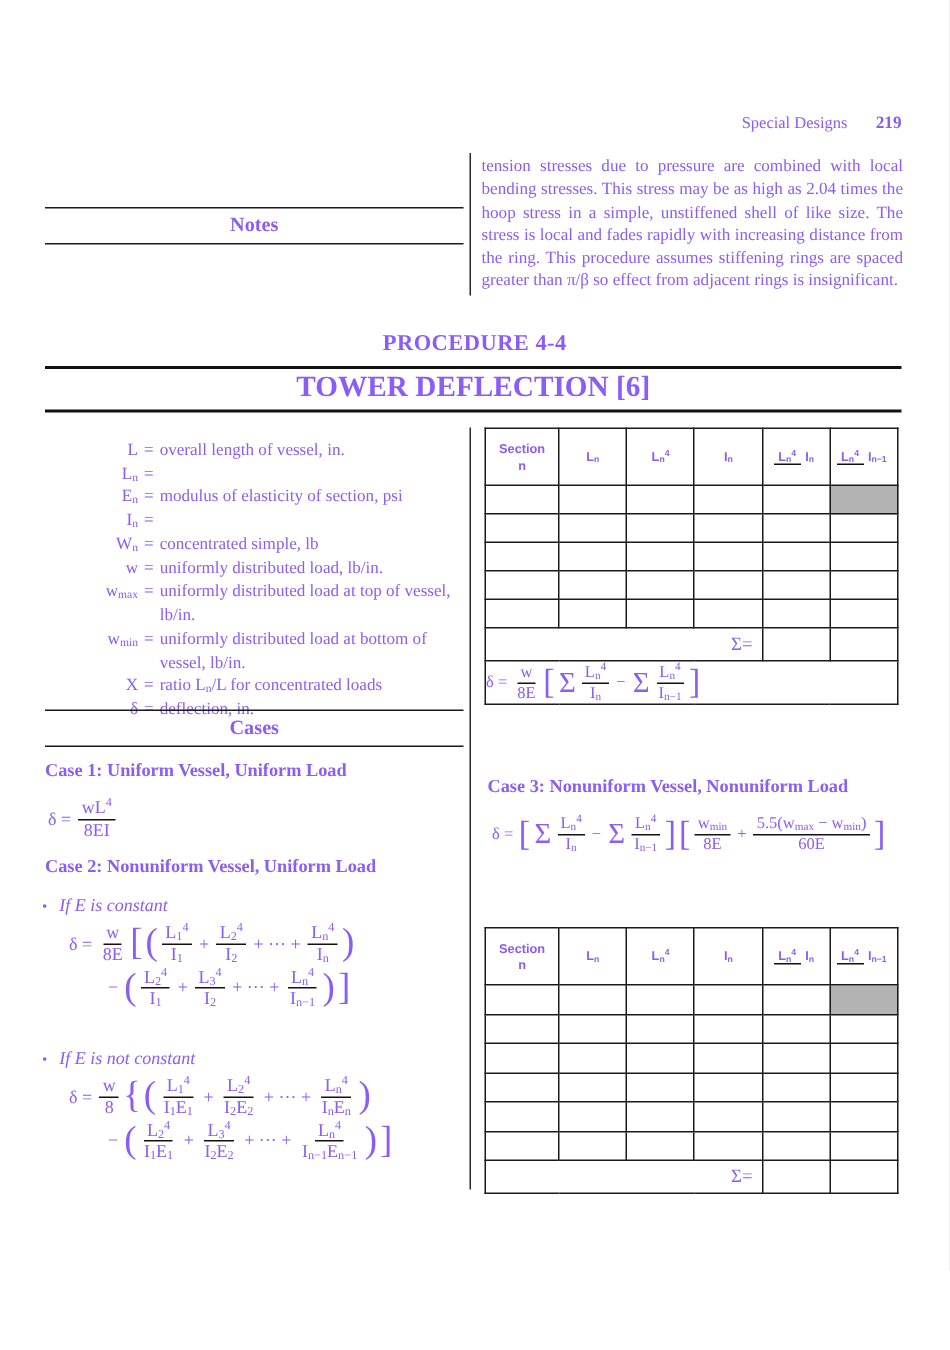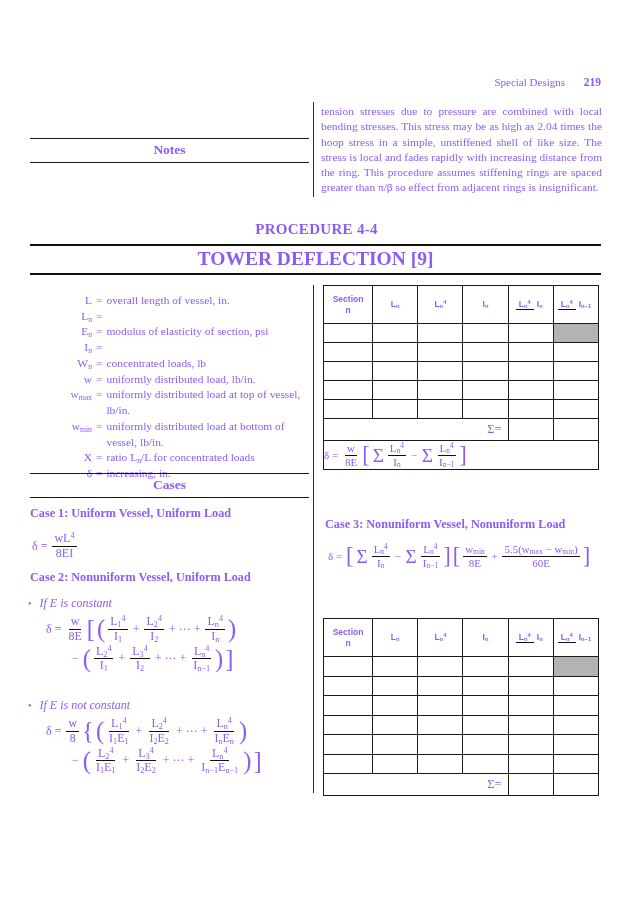--- a/index.html
+++ b/index.html
@@ -83,21 +83,21 @@
 
   <div class="abs" style="left:30px;top:110px;width:279px;margin-top:28px;">
     <div class="ruled">Notes</div>
   </div>
 
   <div class="abs para" style="left:321px;top:104px;width:281px;">tension stresses due to pressure are combined with local bending stresses. This stress may be as high as 2.04 times the hoop stress in a simple, unstiffened shell of like size. The stress is local and fades rapidly with increasing distance from the ring. This procedure assumes stiffening rings are spaced greater than π/β so effect from adjacent rings is insignificant.</div>
 
   <div class="abs vdiv" style="left:313px;top:102px;height:95px;"></div>
 
   <div class="abs kicker">PROCEDURE 4-4</div>
-  <div class="abs banner">TOWER DEFLECTION [9]</div>
+  <div class="abs banner">TOWER DEFLECTION [6]</div>
 
   <div class="abs vdiv" style="left:313px;top:285px;height:508px;"></div>
 
   <div class="abs" style="left:30px;top:284px;width:279px;">
     <div style="margin-top:9px;">
       <div class="nrow">
           <span class="nsym">L</span>
           <span class="neq">=</span>
           <span class="ndef">overall length of vessel, in.</span>
         </div>
@@ -110,21 +110,21 @@
           <span class="neq">=</span>
           <span class="ndef">modulus of elasticity of section, psi</span>
         </div>
       <div class="nrow">
           <span class="nsym">I<sub>n</sub></span>
           <span class="neq">=</span>
         </div>
       <div class="nrow">
           <span class="nsym">W<sub>n</sub></span>
           <span class="neq">=</span>
-          <span class="ndef">concentrated loads, lb</span>
+          <span class="ndef">concentrated simple, lb</span>
         </div>
       <div class="nrow">
           <span class="nsym">w</span>
           <span class="neq">=</span>
           <span class="ndef">uniformly distributed load, lb/in.</span>
         </div>
       <div class="nrow">
           <span class="nsym">w<sub>max</sub></span>
           <span class="neq">=</span>
           <span class="ndef">uniformly distributed load at top of vessel, lb/in.</span>
@@ -135,21 +135,21 @@
           <span class="ndef">uniformly distributed load at bottom of vessel, lb/in.</span>
         </div>
       <div class="nrow">
           <span class="nsym">X</span>
           <span class="neq">=</span>
           <span class="ndef">ratio L<sub>n</sub>/L for concentrated loads</span>
         </div>
       <div class="nrow">
           <span class="nsym">δ</span>
           <span class="neq">=</span>
-          <span class="ndef">increasing, in.</span>
+          <span class="ndef">deflection, in.</span>
         </div>
     </div>
   </div>
 
   <table class="abs ctable t1" style="left:323px;top:285px;">
       <thead>
         <tr>
           <th>Section<br>n</th>
           <th>L<sub>n</sub></th>
           <th>L<sub>n</sub><sup>4</sup></th>

